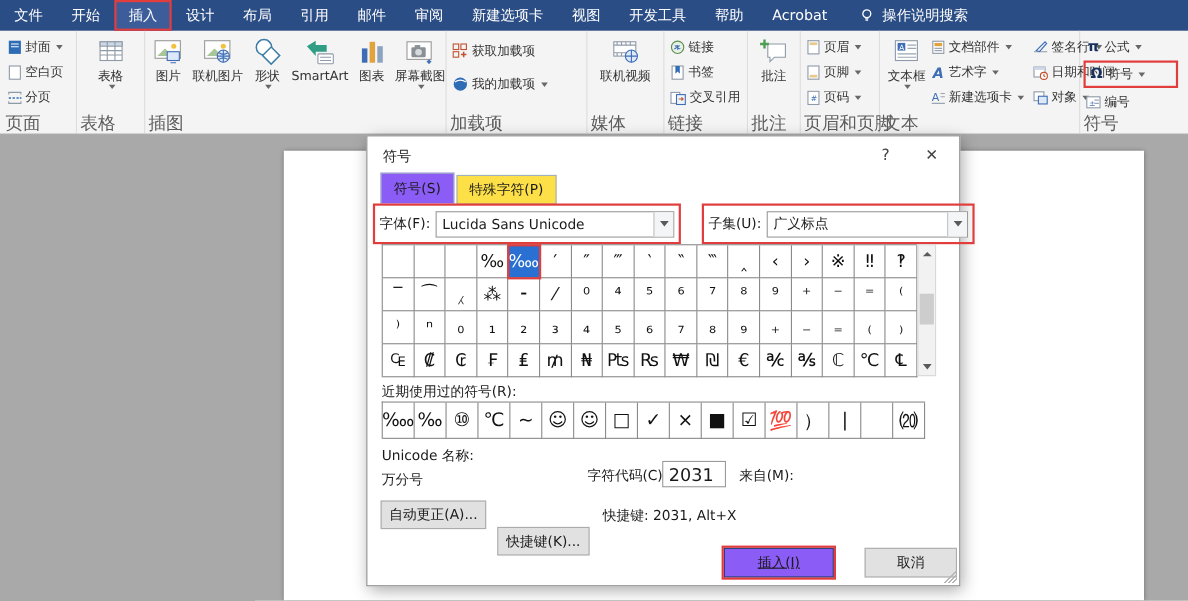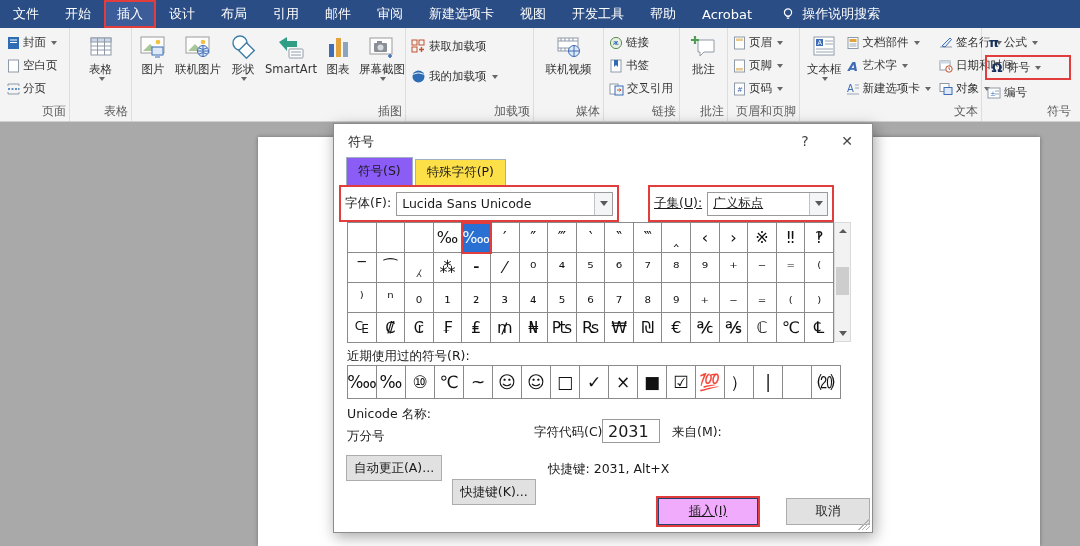--- a/index.html
+++ b/index.html
@@ -8,21 +8,21 @@
        -webkit-font-smoothing:antialiased;background:#a9a9a9;}
   
   .titlebar{height:28px;background:#2b4d85;display:flex;align-items:stretch;color:#fff;font-size:13px;}
   .tab{display:flex;align-items:center;padding:0 13px;cursor:default;white-space:nowrap;}
   .tab.active{background:#3c5d99;border:2px solid #e23d3d;padding:0 11px;}
   .tellme{display:flex;align-items:center;gap:7px;margin-left:16px;font-size:13px;}
   .bulb{width:14px;height:14px;}
   
   .ribbon{height:94px;background:#f4f4f5;border-bottom:1px solid #cfcfcf;display:flex;align-items:stretch;padding-left:2px;box-sizing:border-box;}
   .rgroup{display:flex;flex-direction:column;border-right:1px solid #ddddde;padding:2px 3px 0;box-sizing:border-box;}
-  .glabel{text-align:right;font-size:12px;color:#5c5c5c;height:18px;line-height:17px;margin-top:auto;white-space:nowrap;}
+  .glabel{text-align:left;font-size:16px;color:#5c5c5c;height:18px;line-height:17px;margin-top:auto;white-space:nowrap;}
   .ritems{display:flex;flex:1;align-items:flex-start;}
   .vcol{display:flex;flex-direction:column;justify-content:center;gap:2px;padding-top:2px;}
   .si{display:flex;align-items:center;gap:3px;font-size:11.5px;color:#333;height:21px;white-space:nowrap;padding:0 2px;}
   .li{display:flex;flex-direction:column;align-items:center;font-size:11.5px;color:#333;padding:2px 4px 0;white-space:nowrap;}
   .li .ic{height:30px;display:flex;align-items:center;}
   .car{width:0;height:0;border-left:3px solid transparent;border-right:3px solid transparent;border-top:4px solid #676767;display:inline-block;margin-left:2px;}
   .ic{display:inline-flex;align-items:center;justify-content:center;}
   .ic svg{display:block;}
   .glyph-ic{font-size:13px;color:#17315c;font-weight:bold;width:14px;text-align:center;}
   .annotated-item{border:2px solid #e23d3d;padding:0 3px;}
@@ -60,21 +60,21 @@
   .uni-value{position:absolute;left:13px;top:304px;}
   .code-label{position:absolute;left:200px;top:300px;}
   .code-input{position:absolute;left:268px;top:295px;width:58px;height:24px;border:1px solid #9a9a9a;box-sizing:border-box;display:flex;align-items:center;padding:0 5px;font-size:16px;background:#fff;}
   .from-label{position:absolute;left:338px;top:300px;}
   .from-combo{position:absolute;left:384px;top:295px;width:140px;height:24px;}
   .from-combo .combo{height:24px;}
   .wbtn{background:#e1e1e1;border:1px solid #acacac;display:flex;align-items:center;justify-content:center;font-size:12.5px;color:#1a1a1a;box-sizing:border-box;}
   .btn-autocorrect{position:absolute;left:12px;top:331px;width:96px;height:26px;}
   .btn-shortcutkey{position:absolute;left:118px;top:331px;width:84px;height:26px;margin-top:24px;}
   .shortcut-text{position:absolute;left:214px;top:337px;font-size:12.5px;}
-  .btn-insert{position:absolute;left:324px;top:374px;width:100px;height:27px;border:1px solid #24406e;outline:2px solid #e23d3d;background:#f0abfc;display:flex;align-items:center;justify-content:center;box-sizing:border-box;text-decoration:underline;}
+  .btn-insert{position:absolute;left:324px;top:374px;width:100px;height:27px;border:1px solid #24406e;outline:2px solid #e23d3d;background:#8b5cf6;display:flex;align-items:center;justify-content:center;box-sizing:border-box;text-decoration:underline;}
   .btn-cancel{position:absolute;left:452px;top:374px;width:84px;height:27px;}
   .grip{position:absolute;right:2px;bottom:2px;width:12px;height:12px;background:
     linear-gradient(135deg,transparent 50%,#b5b5b5 50%,#b5b5b5 55%,transparent 55%,transparent 65%,#b5b5b5 65%,#b5b5b5 70%,transparent 70%,transparent 80%,#b5b5b5 80%,#b5b5b5 85%,transparent 85%);}
 </style>
 </head>
 <body>
 
 <div class="titlebar">
   <div class="tab">文件</div>
   <div class="tab">开始</div>
@@ -489,21 +489,21 @@
 
     <div class="fld-row red-ann" style="left:5px;top:61px;width:280px;">
       <span>字体(F):</span>
       <div class="combo">
         <span class="val">Lucida Sans Unicode</span>
         <span class="btn-arrow">
             <span class="tri"></span>
           </span>
       </div>
     </div>
-    <div class="fld-row red-ann" style="left:314px;top:61px;width:186px;text-decoration:underline;">
+    <div class="fld-row red-ann" style="left:304px;top:61px;width:248px;">
       <span>子集(U):</span>
       <div class="combo">
         <span class="val">广义标点</span>
         <span class="btn-arrow">
             <span class="tri"></span>
           </span>
       </div>
     </div>
 
     <div class="sym-grid">

